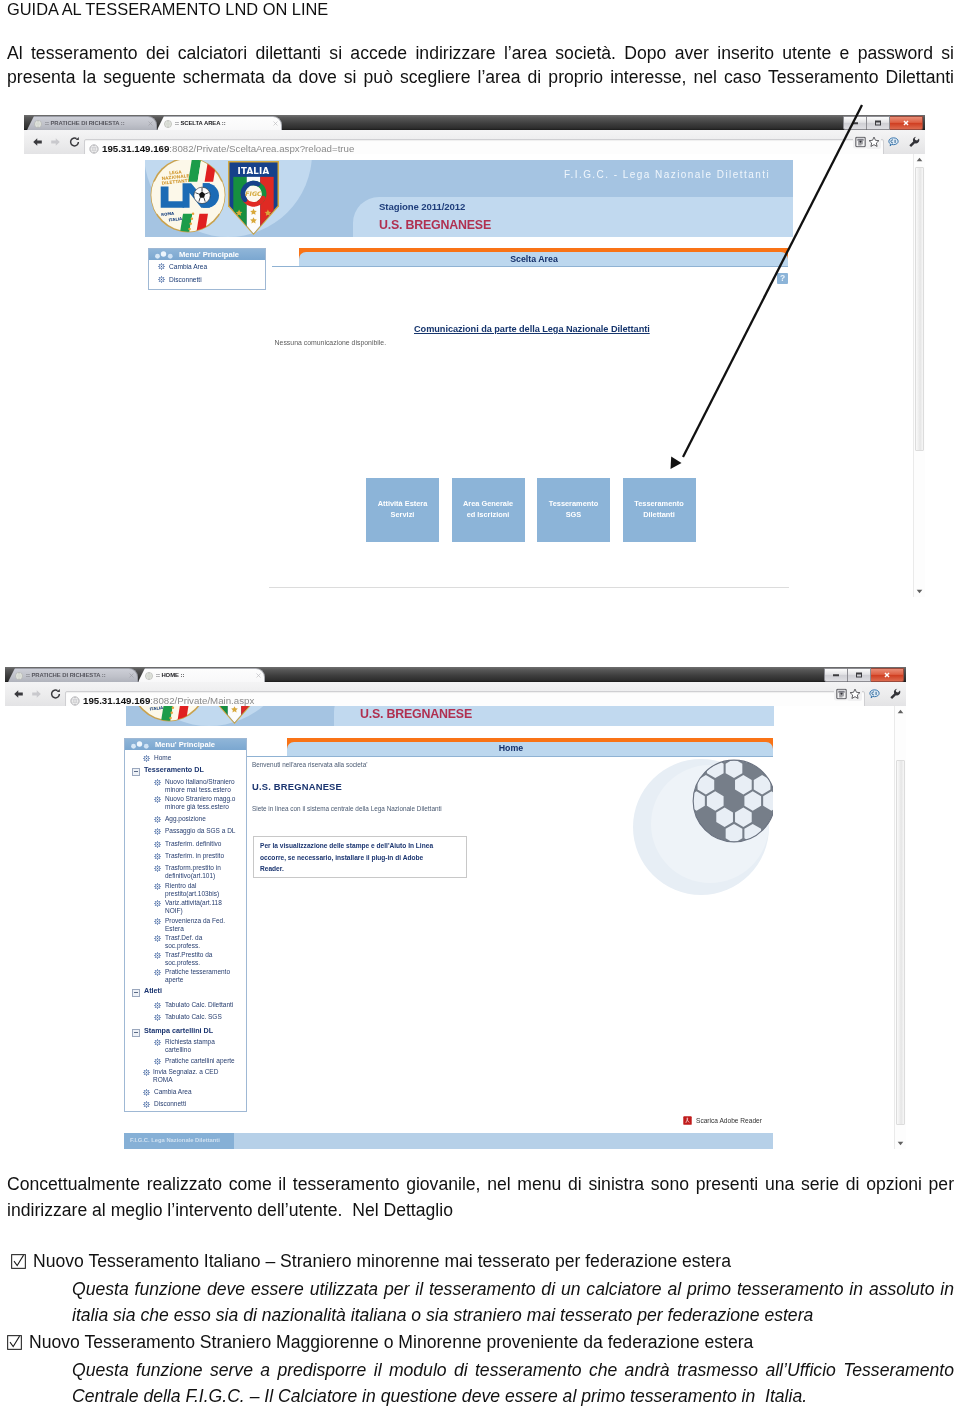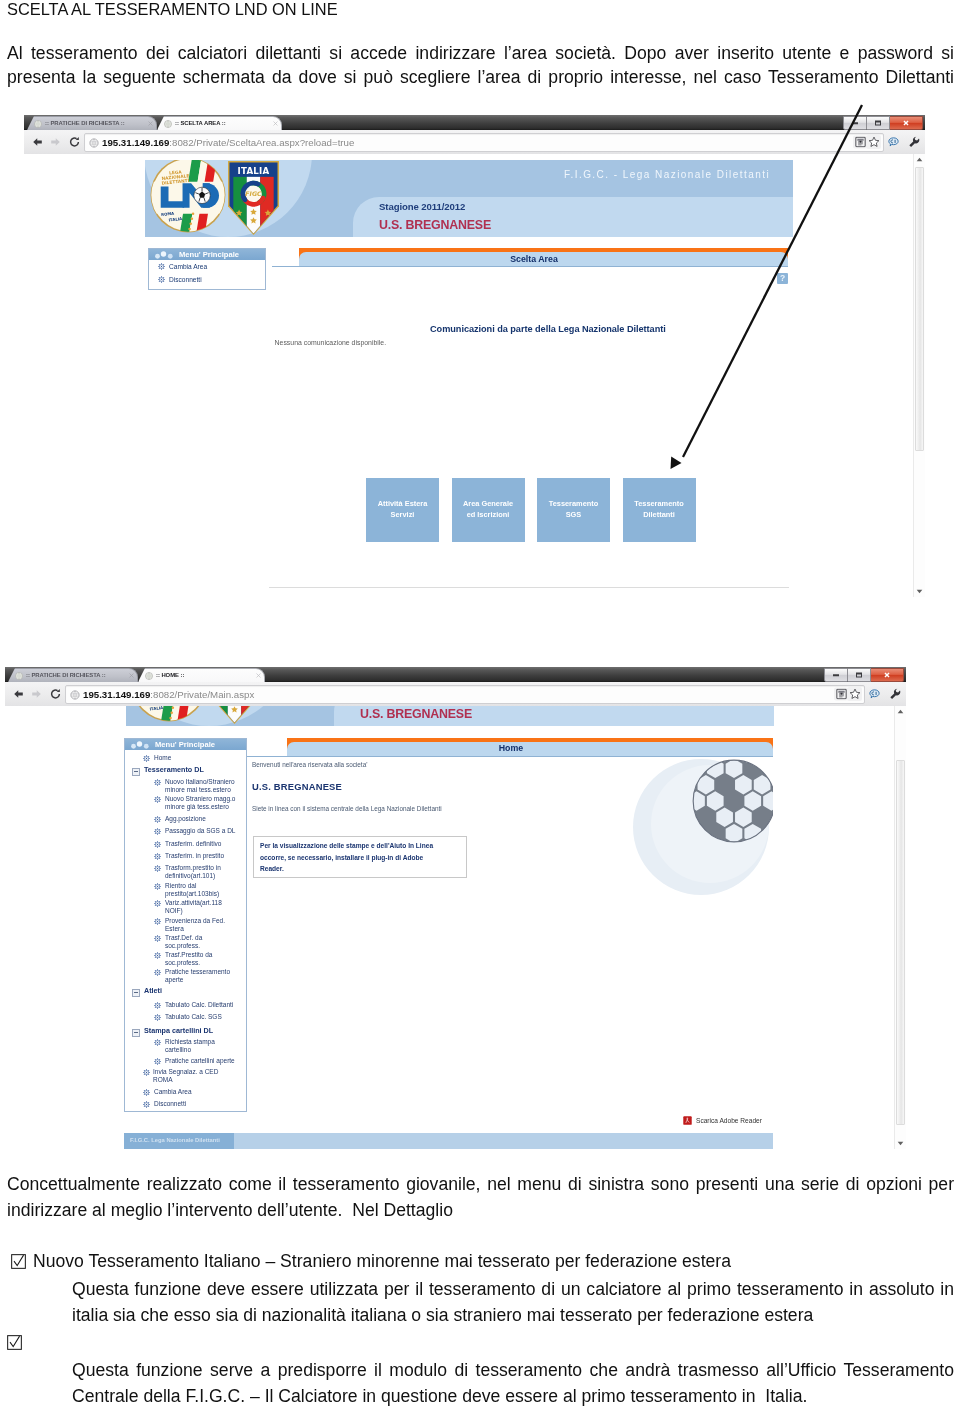--- a/index.html
+++ b/index.html
@@ -12,21 +12,21 @@
   .doc-title{left:7px;top:0px;width:700px;font-size:16.4px;color:#111;}
   .doc-p1{left:7px;top:42px;width:947px;font-size:17.6px;color:#111;line-height:23.6px;}
   .jline{text-align:justify;text-align-last:justify;white-space:pre-wrap;}
   .jline.last{text-align-last:left;}
   .caption-mid{left:7px;top:622px;font-size:17.6px;color:#111;}
   .para-after{left:7px;top:1172px;width:947px;font-size:17.6px;color:#111;line-height:25.6px;}
   .bullets{left:7px;top:1248px;width:950px;}
   .blt{font-size:17.6px;color:#111;line-height:26.2px;}
   .blt .chk{display:inline-block;width:26px;padding-left:4px;vertical-align:-2px;box-sizing:border-box;}
   .blt .chk.chk2{padding-left:0;width:22px;}
-  .blt-body{margin-left:65px;width:882px;}
+  .blt-body{font-style:italic;margin-left:65px;width:882px;}
 
   
   .browser{position:absolute;overflow:hidden;}
   .titlebar{position:absolute;left:0;top:0;right:0;height:15px;background:linear-gradient(to bottom,#6f6f6f 0%,#585858 18%,#3c3c3c 60%,#2e2e2e 88%,#1a1a1a 100%);}
   .tabstrip{position:absolute;left:0;top:0;right:0;height:15px;}
   .tab{position:absolute;top:1px;height:14px;}
   .tab .shape{position:absolute;left:0;top:0;right:0;bottom:0;}
   .tab.inactive .shape{background:linear-gradient(to bottom,#cdcfd7 0%,#c0c2ca 55%,#b0b3bc 100%);border-top:1px solid #9a9ca5;border-right:1px solid #9a9ca5;border-left:1px solid #9a9ca5;border-radius:2px 9px 0 0;clip-path:polygon(7px 0,100% 0,100% 100%,0 100%);}
   .tab.active .shape{background:linear-gradient(to bottom,#fdfdfd 0%,#f8f8f9 100%);border-top:1px solid #a9abb2;border-right:1px solid #a9abb2;border-left:1px solid #a9abb2;border-radius:2px 9px 0 0;clip-path:polygon(7px 0,100% 0,100% 100%,0 100%);}
   .tab .tlabel{position:absolute;left:18px;top:1.5px;right:11px;font-size:5.9px;font-weight:bold;color:#55555d;white-space:nowrap;overflow:hidden;line-height:10px;letter-spacing:-0.05px;}
@@ -37,21 +37,21 @@
   .wb{width:22px;height:12px;border:1px solid #8d8d93;border-left:none;position:relative;
       background:linear-gradient(to bottom,#fbfbfb 0%,#e3e3e6 45%,#cfcfd4 50%,#dedee2 100%);}
   .wb:first-child{border-left:1px solid #8d8d93;border-radius:0 0 0 2px;}
   .wb.close{width:32px;border-radius:0 0 2px 0;border-color:#9a4a3c;
       background:linear-gradient(to bottom,#e88d76 0%,#de6044 45%,#cf3e21 52%,#dd6a4e 100%);}
   .wb i{position:absolute;left:50%;top:50%;transform:translate(-50%,-50%);display:block;}
   .toolbar{position:absolute;left:0;right:0;height:24px;
      background:linear-gradient(to bottom,#f4f4f5 0%,#ebebec 60%,#e3e3e5 100%);
      border-bottom:1px solid #c9c9cc;}
   .navbtn{position:absolute;top:50%;transform:translateY(-50%);}
-  .urlbox{position:absolute;top:3px;height:17px;background:#fdfdfd;border:1px solid #cfcfd2;border-radius:2px;box-shadow:inset 0 1px 1px rgba(0,0,0,0.06);}
+  .urlbox{position:absolute;top:9px;height:17px;background:#fdfdfd;border:1px solid #cfcfd2;border-radius:2px;box-shadow:inset 0 1px 1px rgba(0,0,0,0.06);}
   .urltext{position:absolute;left:17px;top:2.6px;font-size:9.7px;color:#8a8a8a;white-space:nowrap;line-height:12px;}
   .urltext b{color:#111;font-weight:bold;}
   .viewport{position:absolute;left:0;right:0;background:#fff;overflow:hidden;}
   .favicon svg, .tclose svg, .navbtn svg, .tbicon svg{display:block;}
   .ic-min{width:6px;height:1.5px;background:#3c3c40;}
   .ic-max{width:6px;height:5px;border:1px solid #3c3c40;border-top-width:2px;box-sizing:border-box;}
   .ic-close{width:7px;height:7px;line-height:0;}
   .tbicon{position:absolute;top:50%;transform:translateY(-50%);}
   .tbicon.hl{background:#f1f1f2;border-radius:2px;padding:1px 1.5px;}
 
@@ -125,21 +125,21 @@
           <rect x="12" y="2.6" width="1.8" height="2.6" transform="rotate(45 12.9 3.9)"></rect>
           <rect x="2.2" y="10.8" width="1.8" height="2.6" transform="rotate(45 3.1 12.1)"></rect>
           <rect x="12" y="10.8" width="1.8" height="2.6" transform="rotate(-45 12.9 12.1)"></rect>
         </g>
       </g>
 </defs>
   </svg>
 
 <div class="page">
 
-  <div class="abs doc-title">SCELTA AL TESSERAMENTO LND ON LINE</div>
+  <div class="abs doc-title">GUIDA AL TESSERAMENTO LND ON LINE</div>
 
   <div class="abs doc-p1">
     <div class="jline">Al tesseramento dei calciatori dilettanti si accede indirizzare l’area società. Dopo aver inserito utente e password si</div>
     <div class="jline">presenta la seguente schermata da dove si può scegliere l’area di proprio interesse, nel caso Tesseramento Dilettanti</div>
   </div>
 
   <div class="browser" id="b1" style="left:24px;top:115px;width:901px;height:482px;">
     <div class="titlebar"></div>
     <div class="tabstrip">
       <div class="tab inactive" style="left:3px;width:130px;">
@@ -364,21 +364,21 @@
 
         <div class="tabbar" style="left:275px;top:94px;width:489px;height:19px;">
           <div class="tabshape" style="left:0;top:4px;right:0;bottom:1px;"></div>
           <div class="paneltitle" style="left:0;right:19px;top:6px;">Scelta Area</div>
           <div class="line"></div>
         </div>
         <div style="position:absolute;left:248px;top:112px;width:28px;height:1px;background:#8fb2d3;"></div>
 
         <div class="helpbtn" style="left:753px;top:119px;">?</div>
 
-        <div class="commtitle" style="left:406px;top:170px;">Comunicazioni da parte della Lega Nazionale Dilettanti</div>
+        <div class="commtitle" style="left:390px;top:170px;text-decoration:underline;">Comunicazioni da parte della Lega Nazionale Dilettanti</div>
         <div class="commtext" style="left:250.6px;top:185px;">Nessuna comunicazione disponibile.</div>
 
         <div class="areabtn" style="left:342px;top:324px;width:73px;height:64px;">
             <span><span>Attività Estera</span><br><span>Servizi</span></span>
           </div>
         <div class="areabtn" style="left:427.5px;top:324px;width:73px;height:64px;">
             <span><span>Area Generale</span><br><span>ed Iscrizioni</span></span>
           </div>
         <div class="areabtn" style="left:513px;top:324px;width:73px;height:64px;">
             <span><span>Tesseramento</span><br><span>SGS</span></span>
@@ -868,20 +868,20 @@
             <rect x="0.7" y="0.7" width="14.6" height="14.6" fill="none" stroke="#1a1a1a" stroke-width="1.1"></rect>
             <path d="M3.2 7.6 L6.6 12.4 L13.4 1.2" fill="none" stroke="#1a1a1a" stroke-width="1.1"></path>
           </svg></span><span>Nuovo Tesseramento Italiano – Straniero minorenne mai tesserato per federazione estera</span></div>
     <div class="blt blt-body">
       <div class="jline">Questa funzione deve essere utilizzata per il tesseramento di un calciatore al primo tesseramento in assoluto in</div>
       <div class="jline last">italia sia che esso sia di nazionalità italiana o sia straniero mai tesserato per federazione estera</div>
     </div>
     <div class="blt blt-title"><span class="chk chk2"><svg viewBox="0 0 16 16" width="15" height="15">
             <rect x="0.7" y="0.7" width="14.6" height="14.6" fill="none" stroke="#1a1a1a" stroke-width="1.1"></rect>
             <path d="M3.2 7.6 L6.6 12.4 L13.4 1.2" fill="none" stroke="#1a1a1a" stroke-width="1.1"></path>
-          </svg></span></div>
+          </svg></span><span>Nuovo Tesseramento Straniero Maggiorenne o Minorenne proveniente da federazione estera</span></div>
     <div class="blt blt-body">
       <div class="jline">Questa funzione serve a predisporre il modulo di tesseramento che andrà trasmesso all’Ufficio Tesseramento</div>
       <div class="jline last">Centrale della F.I.G.C. – Il Calciatore in questione deve essere al primo tesseramento in  Italia.</div>
     </div>
   </div>
 
 </div>
 
 </body></html>

